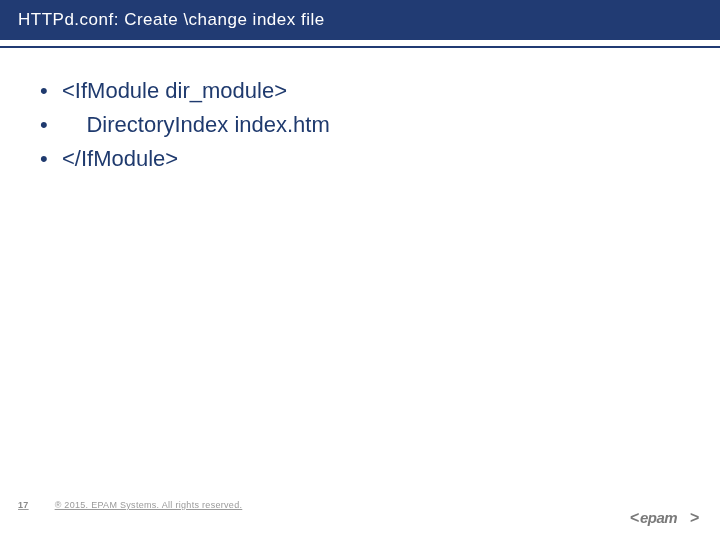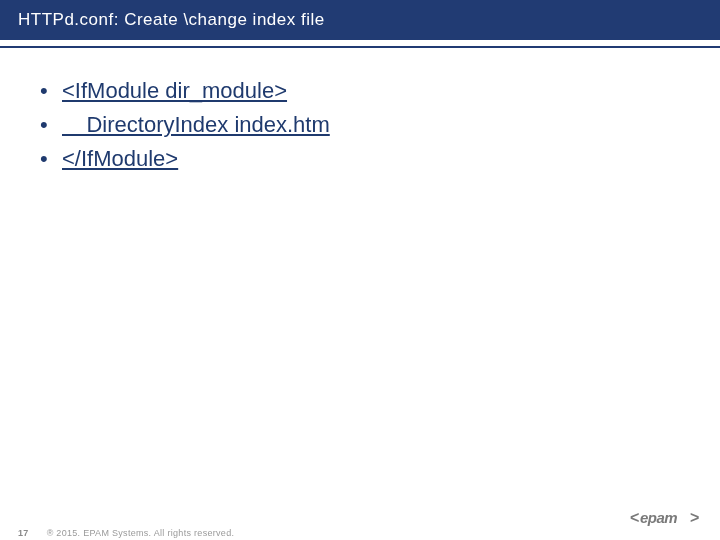--- a/index.html
+++ b/index.html
@@ -45,32 +45,32 @@
   .bullet-dot {
     width: 22px;
     flex: 0 0 22px;
     text-align: left;
     font-size: 22px;
     color: #1f3a6e;
   }
   .bullet-text {
     flex: 1 1 auto;
     white-space: pre;
-    text-decoration: underline;
   }
   .footer {
     position: absolute;
     left: 18px;
-    bottom: 2px;
+    bottom: 30px;
     display: flex;
     align-items: baseline;
-    gap: 18px;
+    gap: 26px;
     color: #9a9a9a;
     font-size: 9px;
     letter-spacing: 0.3px;
+    text-decoration: underline;
   }
   .page-num {
     font-weight: 700;
     color: #8a8a8a;
     font-size: 9px;
   }
   .logo {
     position: absolute;
     right: 18px;
     bottom: 10px;

